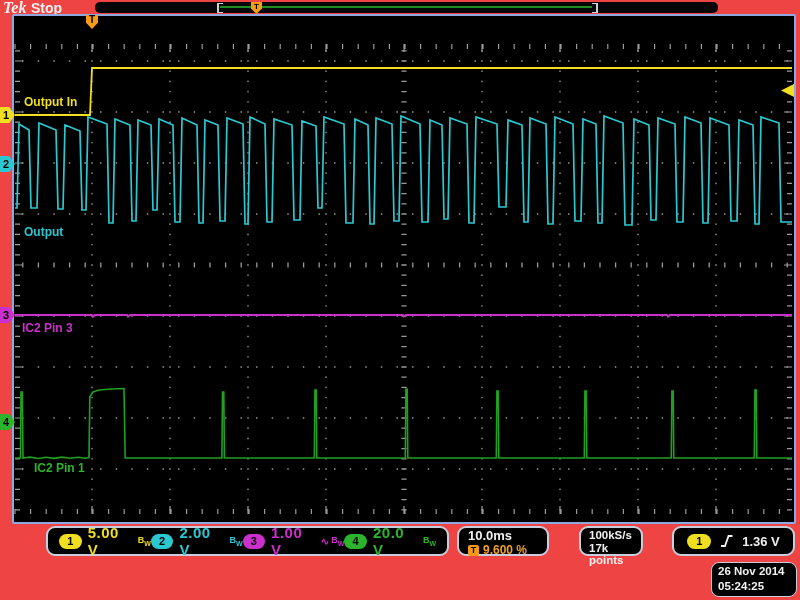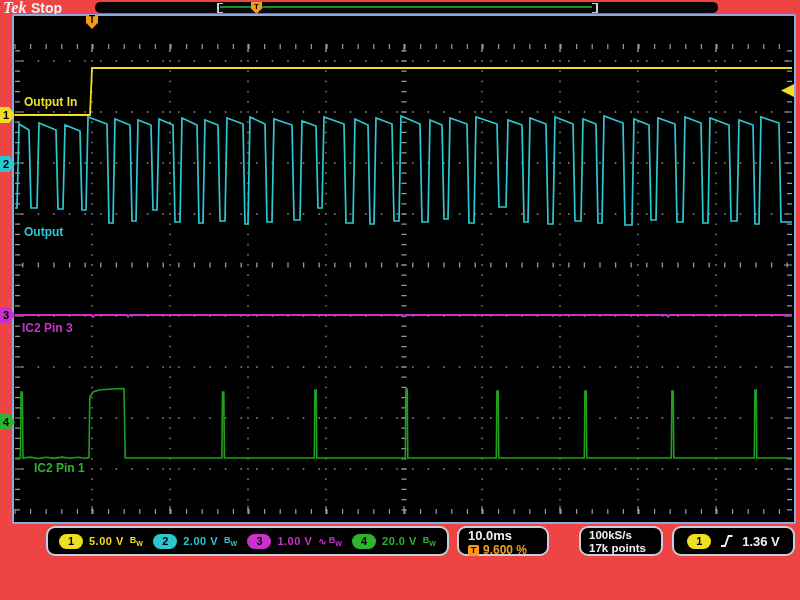--- a/index.html
+++ b/index.html
@@ -18,30 +18,30 @@
   #main-tflag{left:86px;top:15px;width:12px;height:14px;font-size:10px;line-height:10px;}
   #frame{left:12px;top:14px;width:780px;height:506px;background:#000;border:2px solid #8FA8DF;border-radius:2px;}
   #wave-svg{left:0;top:0;}
   .chmarker{left:0;width:15px;height:16px;clip-path:polygon(0 0,62% 0,100% 50%,62% 100%,0 100%);color:#000;font-size:11px;font-weight:bold;text-align:left;padding-left:3px;line-height:16px;box-sizing:border-box;}
   .tracelabel{font-size:12px;font-weight:bold;background:#000;padding:0 2px;line-height:13px;}
   #trig-arrow{left:781px;top:84px;width:13px;height:13px;background:#F0DE20;clip-path:polygon(100% 0,100% 100%,0 50%);}
   .box{top:526px;height:30px;background:#000;border:2px solid #C9CEDC;border-radius:9px;box-sizing:border-box;}
   #box-ch{left:46px;width:403px;display:flex;align-items:center;justify-content:space-between;padding:0 11px;}
   .chgroup{display:flex;align-items:center;gap:6px;}
   .pill{display:inline-block;width:24px;height:15px;border-radius:8px;color:#000;font-size:11px;font-weight:bold;text-align:center;line-height:15px;}
-  .rv{font-size:11px;font-weight:bold;letter-spacing:0.5px;}
+  .rv{font-size:15px;font-weight:bold;letter-spacing:0.5px;}
   .bw{font-size:9px;font-weight:bold;}
   .bw sub{font-size:7px;}
   .ac{font-size:10px;font-weight:bold;margin-right:-4px;}
   #box-horiz{left:457px;width:92px;padding:1px 0 0 9px;}
   #hscale{color:#F0F0F0;font-size:13px;font-weight:bold;line-height:13px;}
   #hpos-row{display:flex;align-items:center;gap:4px;margin-top:1px;}
   #tpos-icon{width:11px;height:11px;background:#F59B18;border-radius:2px;color:#000;font-size:9px;font-weight:bold;text-align:center;line-height:11px;}
   #hpos{color:#F0A020;font-size:12px;font-weight:bold;}
-  #box-acq{left:579px;width:84px;padding:1px 0 0 8px;color:#F0F0F0;font-size:11.5px;font-weight:bold;line-height:12.5px;}
+  #box-acq{left:579px;width:64px;padding:1px 0 0 8px;color:#F0F0F0;font-size:11.5px;font-weight:bold;line-height:12.5px;}
   #box-trig{left:672px;width:123px;display:flex;align-items:center;justify-content:center;gap:9px;}
   #trig-level{color:#F0F0F0;font-size:13px;font-weight:bold;}
   #date-box{left:711px;top:562px;width:86px;height:35px;background:#000;border:1.5px solid #C9CEDC;border-radius:8px;box-sizing:border-box;color:#F0F0F0;font-size:11.5px;font-weight:bold;line-height:15px;padding:1px 0 0 6px;}
 </style>
 </head>
 <body>
 
 <div id="screen">
 
   <div class="abs" id="logo">Tek</div>
@@ -121,14 +121,18 @@
   </div>
 
   <div class="abs box" id="box-trig">
     <span class="pill" style="background: rgb(240, 222, 32);">1</span>
     <svg width="13" height="16">
         <path d="M1 13 H5 L8.5 3 H12.5" stroke="#F0F0F0" stroke-width="1.8" fill="none"></path>
       </svg>
     <span id="trig-level">1.36 V</span>
   </div>
 
+  <div class="abs" id="date-box">
+    <div>26 Nov 2014</div>
+    <div>05:24:25</div>
+  </div>
 
 </div>
 
 </body></html>

